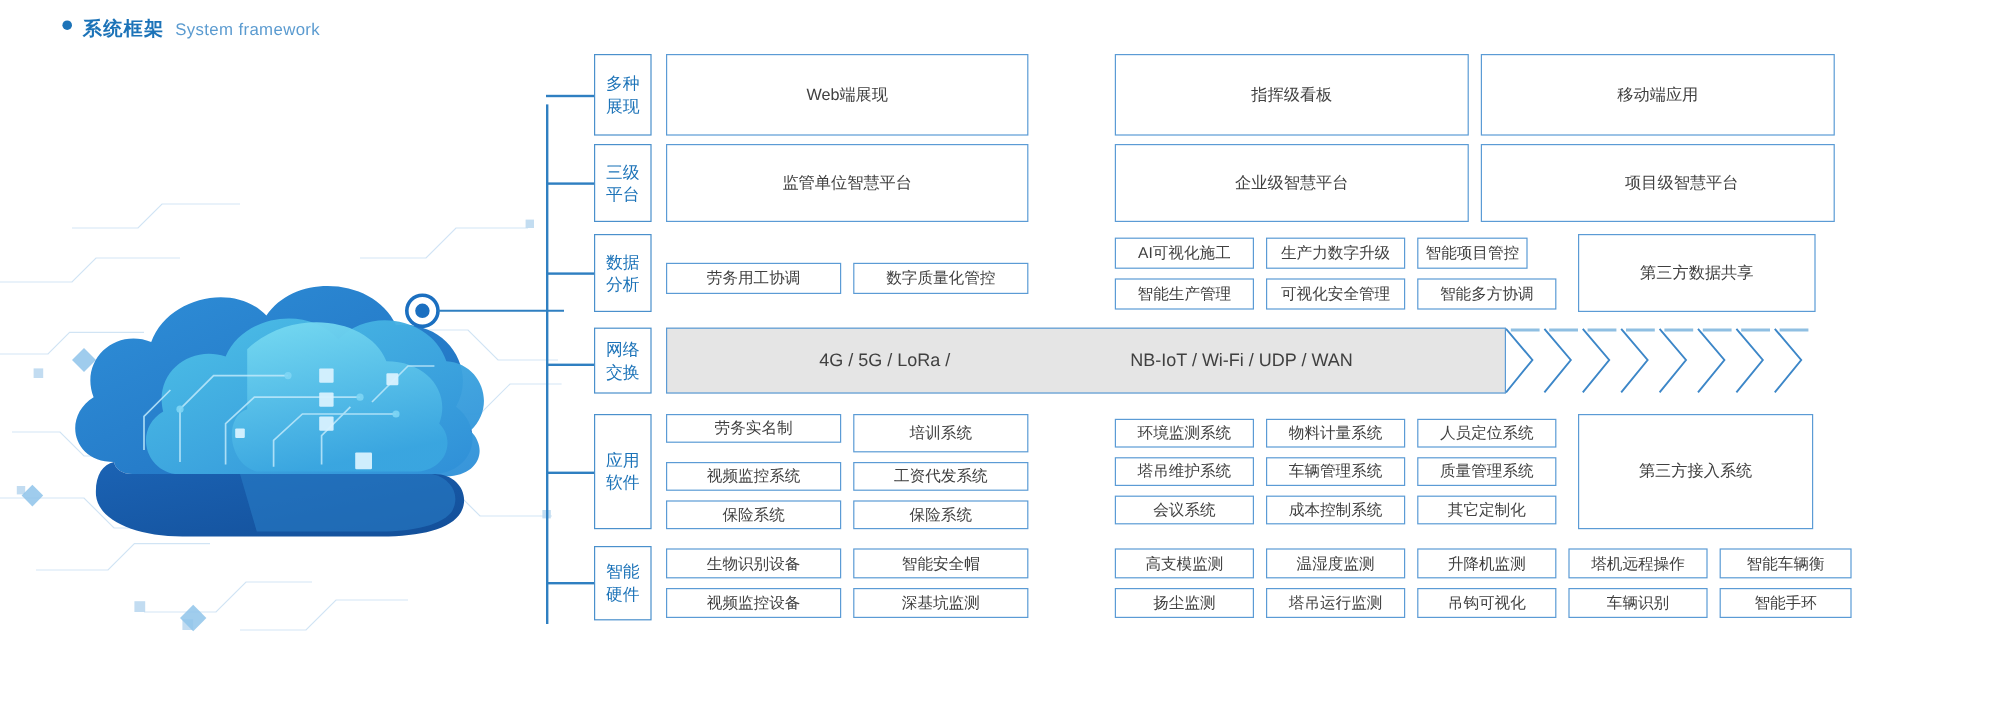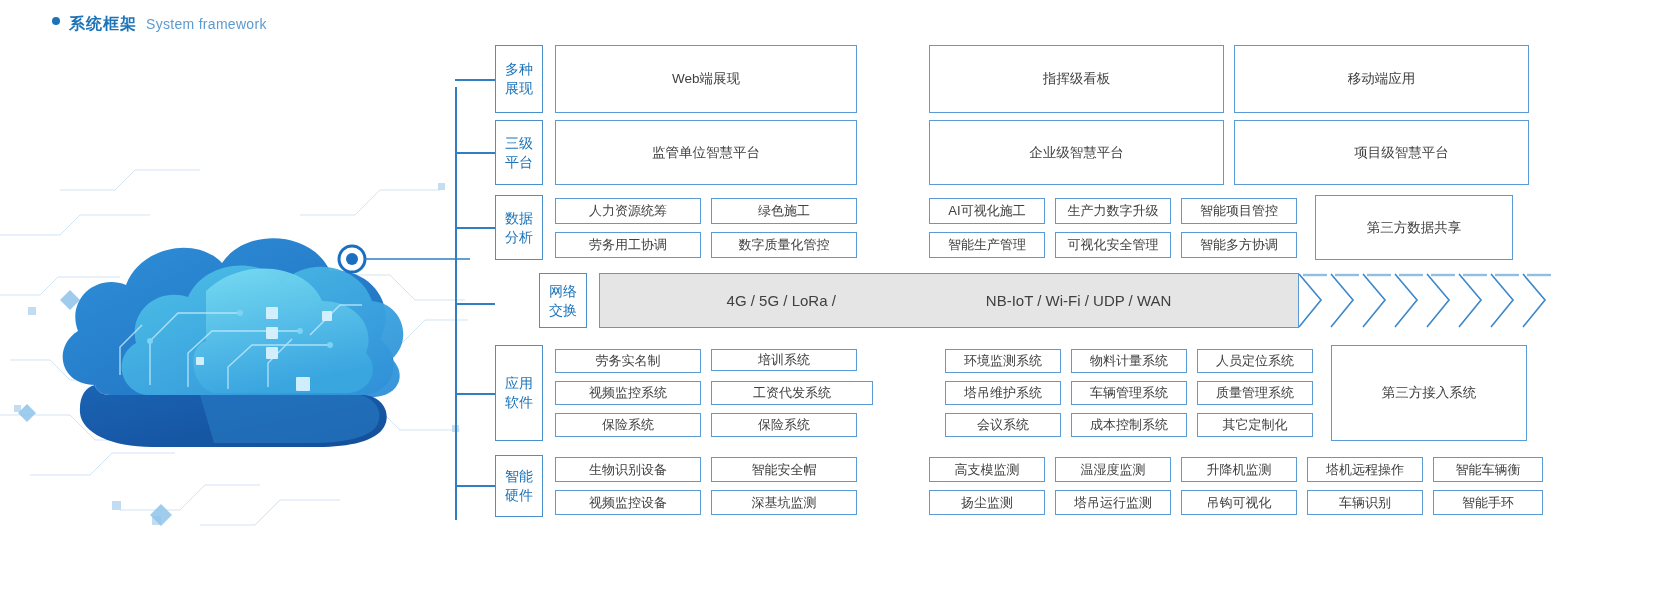--- a/index.html
+++ b/index.html
@@ -227,60 +227,55 @@
       </div>
     </div>
 
     <div class="row" style="top:150px; height:65px;">
       <div class="tag">
         <span>数据</span>
         <span>分析</span>
       </div>
       <div class="content">
         <div class="cellcol">
-          <div class="cellrow">
-            <div class="cell" style="width:146px;height:26px;">人力资源统筹</div>
-            <div class="gap-sm"></div>
-            <div class="cell" style="width:146px;height:26px;">绿色施工</div>
-          </div>
           <div class="vgap"></div>
           <div class="cellrow">
             <div class="cell" style="width:146px;height:26px;">劳务用工协调</div>
             <div class="gap-sm"></div>
             <div class="cell" style="width:146px;height:26px;">数字质量化管控</div>
           </div>
         </div>
 
         <div class="gap-lg"></div>
         <div class="gap-lg"></div>
 
         <div class="cellcol">
           <div class="cellrow">
             <div class="cell" style="width:116px;height:26px;">AI可视化施工</div>
             <div class="gap-sm"></div>
             <div class="cell" style="width:116px;height:26px;">生产力数字升级</div>
             <div class="gap-sm"></div>
-            <div class="cell" style="width:116px;height:26px;">智能项目管控</div>
+            <div class="cell" style="width:92px;height:26px;">智能项目管控</div>
           </div>
           <div class="vgap"></div>
           <div class="cellrow">
             <div class="cell" style="width:116px;height:26px;">智能生产管理</div>
             <div class="gap-sm"></div>
             <div class="cell" style="width:116px;height:26px;">可视化安全管理</div>
             <div class="gap-sm"></div>
             <div class="cell" style="width:116px;height:26px;">智能多方协调</div>
           </div>
         </div>
 
         <div class="gap-md"></div>
         <div class="bigbox" style="width:198px;height:65px;">第三方数据共享</div>
       </div>
     </div>
 
-    <div class="row" style="top:228px; height:55px;margin-left:44px;">
+    <div class="row" style="top:228px; height:55px;">
       <div class="tag">
         <span>网络</span>
         <span>交换</span>
       </div>
       <div class="content net-wrap">
         <div class="netbox" style="width:700px;height:55px;">
           <span>4G / 5G / LoRa /</span>
           <span>NB-IoT / Wi-Fi / UDP / WAN</span>
         </div>
         <div class="chevrons">
@@ -313,27 +308,27 @@
     <div class="row" style="top:300px; height:96px;">
       <div class="tag">
         <span>应用</span>
         <span>软件</span>
       </div>
       <div class="content">
         <div class="cellcol">
           <div class="cellrow">
             <div class="cell" style="width:146px;height:24px;">劳务实名制</div>
             <div class="gap-sm"></div>
-            <div class="cell" style="width:146px;height:22px;">培训系统</div>
+            <div class="cell" style="width:146px;height:32px;">培训系统</div>
           </div>
           <div class="vgap"></div>
           <div class="cellrow">
             <div class="cell" style="width:146px;height:24px;">视频监控系统</div>
             <div class="gap-sm"></div>
-            <div class="cell" style="width:162px;height:24px;">工资代发系统</div>
+            <div class="cell" style="width:146px;height:24px;">工资代发系统</div>
           </div>
           <div class="vgap"></div>
           <div class="cellrow">
             <div class="cell" style="width:146px;height:24px;">保险系统</div>
             <div class="gap-sm"></div>
             <div class="cell" style="width:146px;height:24px;">保险系统</div>
           </div>
         </div>
 
         <div class="gap-lg"></div>

